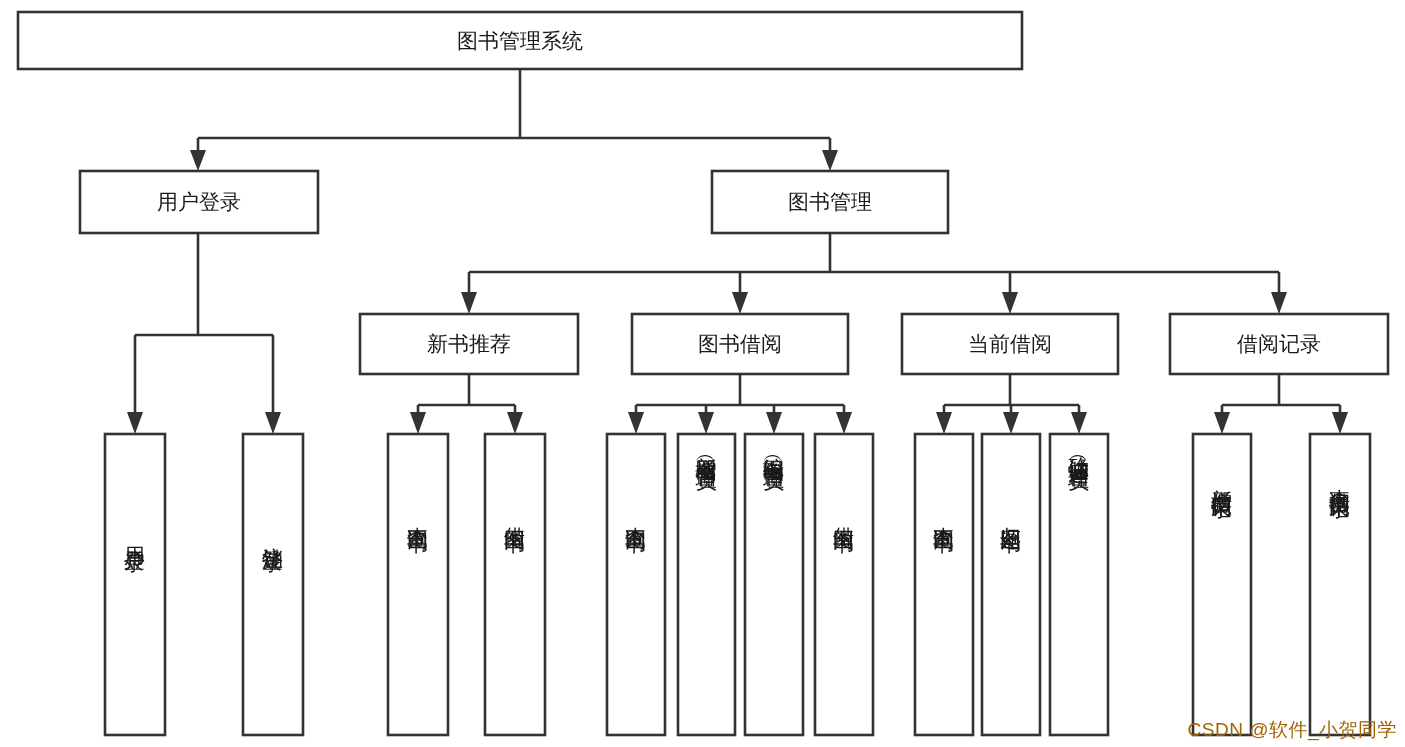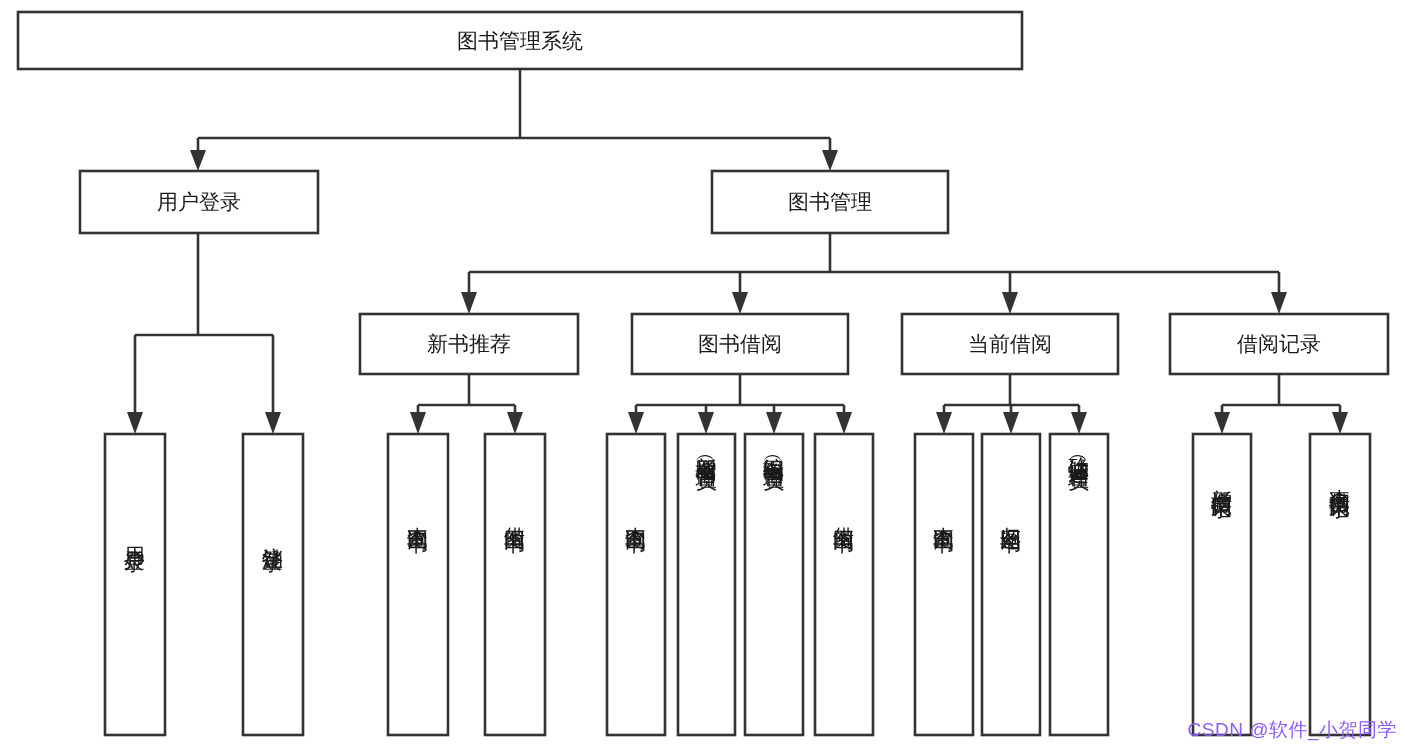--- a/index.html
+++ b/index.html
@@ -62,21 +62,21 @@
     align-items: flex-start;
     justify-content: center;
     pointer-events: none;
   }
   .watermark {
     position: absolute;
     right: 8px;
     bottom: 4px;
     font-family: "Liberation Sans", "DejaVu Sans", sans-serif;
     font-size: 19px;
-    color: #8b5cf6;
+    color: #a16207;
     white-space: nowrap;
     letter-spacing: 0.5px;
   }
 </style>
 </head>
 <body>
 
 <div id="diagram-root">
 
   <svg id="flow-svg" viewBox="0 0 1405 747">

